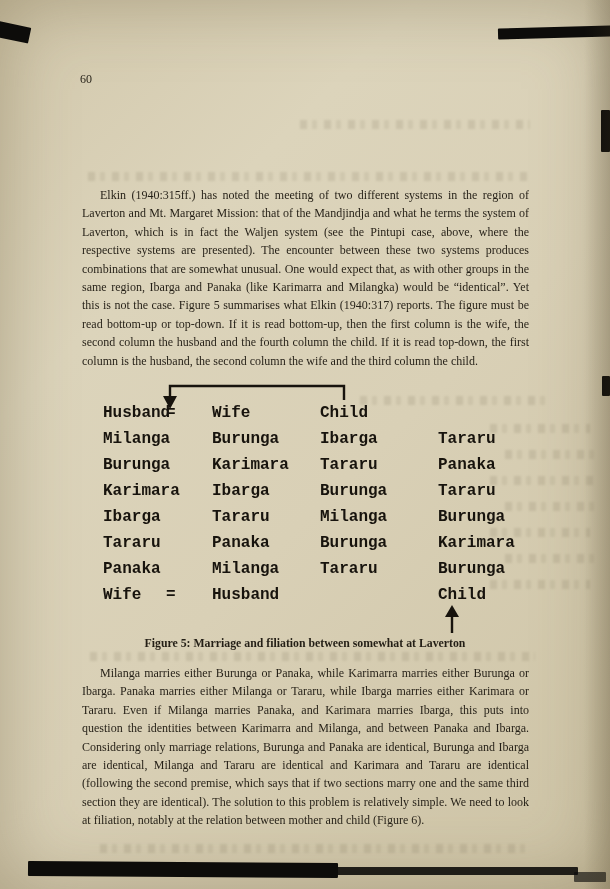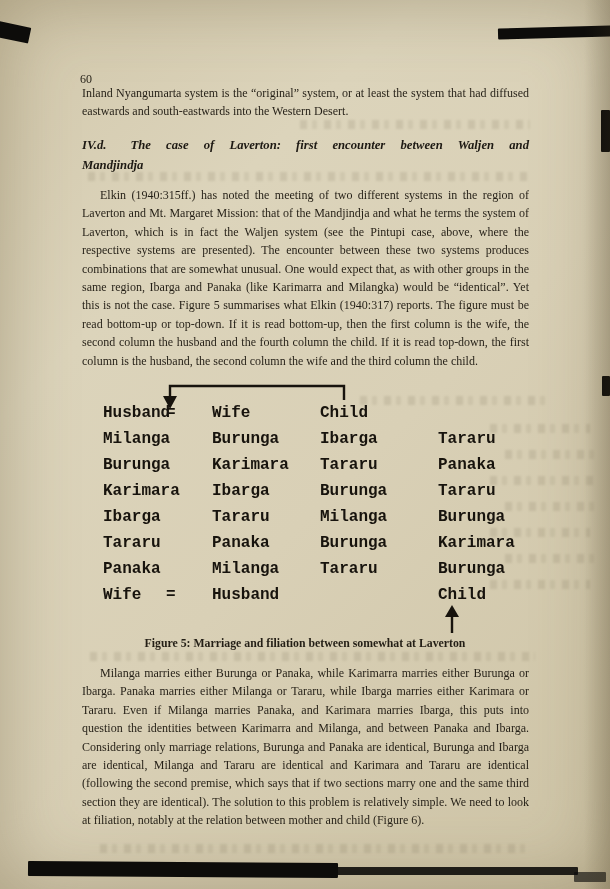--- a/index.html
+++ b/index.html
@@ -51,25 +51,21 @@
   <div class="bleed" style="top:476px;left:490px;width:105px"></div>
   <div class="bleed" style="top:502px;left:505px;width:90px"></div>
   <div class="bleed" style="top:528px;left:490px;width:100px"></div>
   <div class="bleed" style="top:554px;left:505px;width:90px"></div>
   <div class="bleed" style="top:580px;left:490px;width:100px"></div>
   <div class="bleed" style="top:652px;left:90px;width:445px"></div>
   <div class="bleed" style="top:844px;left:100px;width:430px"></div>
 
   <div class="pagenum">60</div>
 
-  <p class="txt" style="top:84px">Inland Nyangumarta system is the “original” system, or at least the system that had diffused eastwards and south-eastwards into the Western Desert.</p>
 
-  <div class="heading">
-    <span class="hlabel">IV.d.</span><span>The case of Laverton: first encounter between Waljen and Mandjindja</span>
-  </div>
 
   <p class="txt indent" style="top:186px">Elkin (1940:315ff.) has noted the meeting of two different systems in the region of Laverton and Mt. Margaret Mission: that of the Mandjindja and what he terms the system of Laverton, which is in fact the Waljen system (see the Pintupi case, above, where the respective systems are presented). The encounter between these two systems produces combinations that are somewhat unusual. One would expect that, as with other groups in the same region, Ibarga and Panaka (like Karimarra and Milangka) would be “identical”. Yet this is not the case. Figure 5 summarises what Elkin (1940:317) reports. The figure must be read bottom-up or top-down. If it is read bottom-up, then the first column is the wife, the second column the husband and the fourth column the child. If it is read top-down, the first column is the husband, the second column the wife and the third column the child.</p>
 
   <svg class="arrows" viewBox="0 0 610 889" xmlns="http://www.w3.org/2000/svg">
     <g stroke="#17130d" stroke-width="2.4" fill="none">
       <polyline points="344,400 344,386 170,386 170,397"></polyline>
     </g>
     <polygon points="163,396 177,396 170,409" fill="#17130d"></polygon>
     <g stroke="#17130d" stroke-width="2.4" fill="none">
       <line x1="452" y1="616" x2="452" y2="633"></line>

